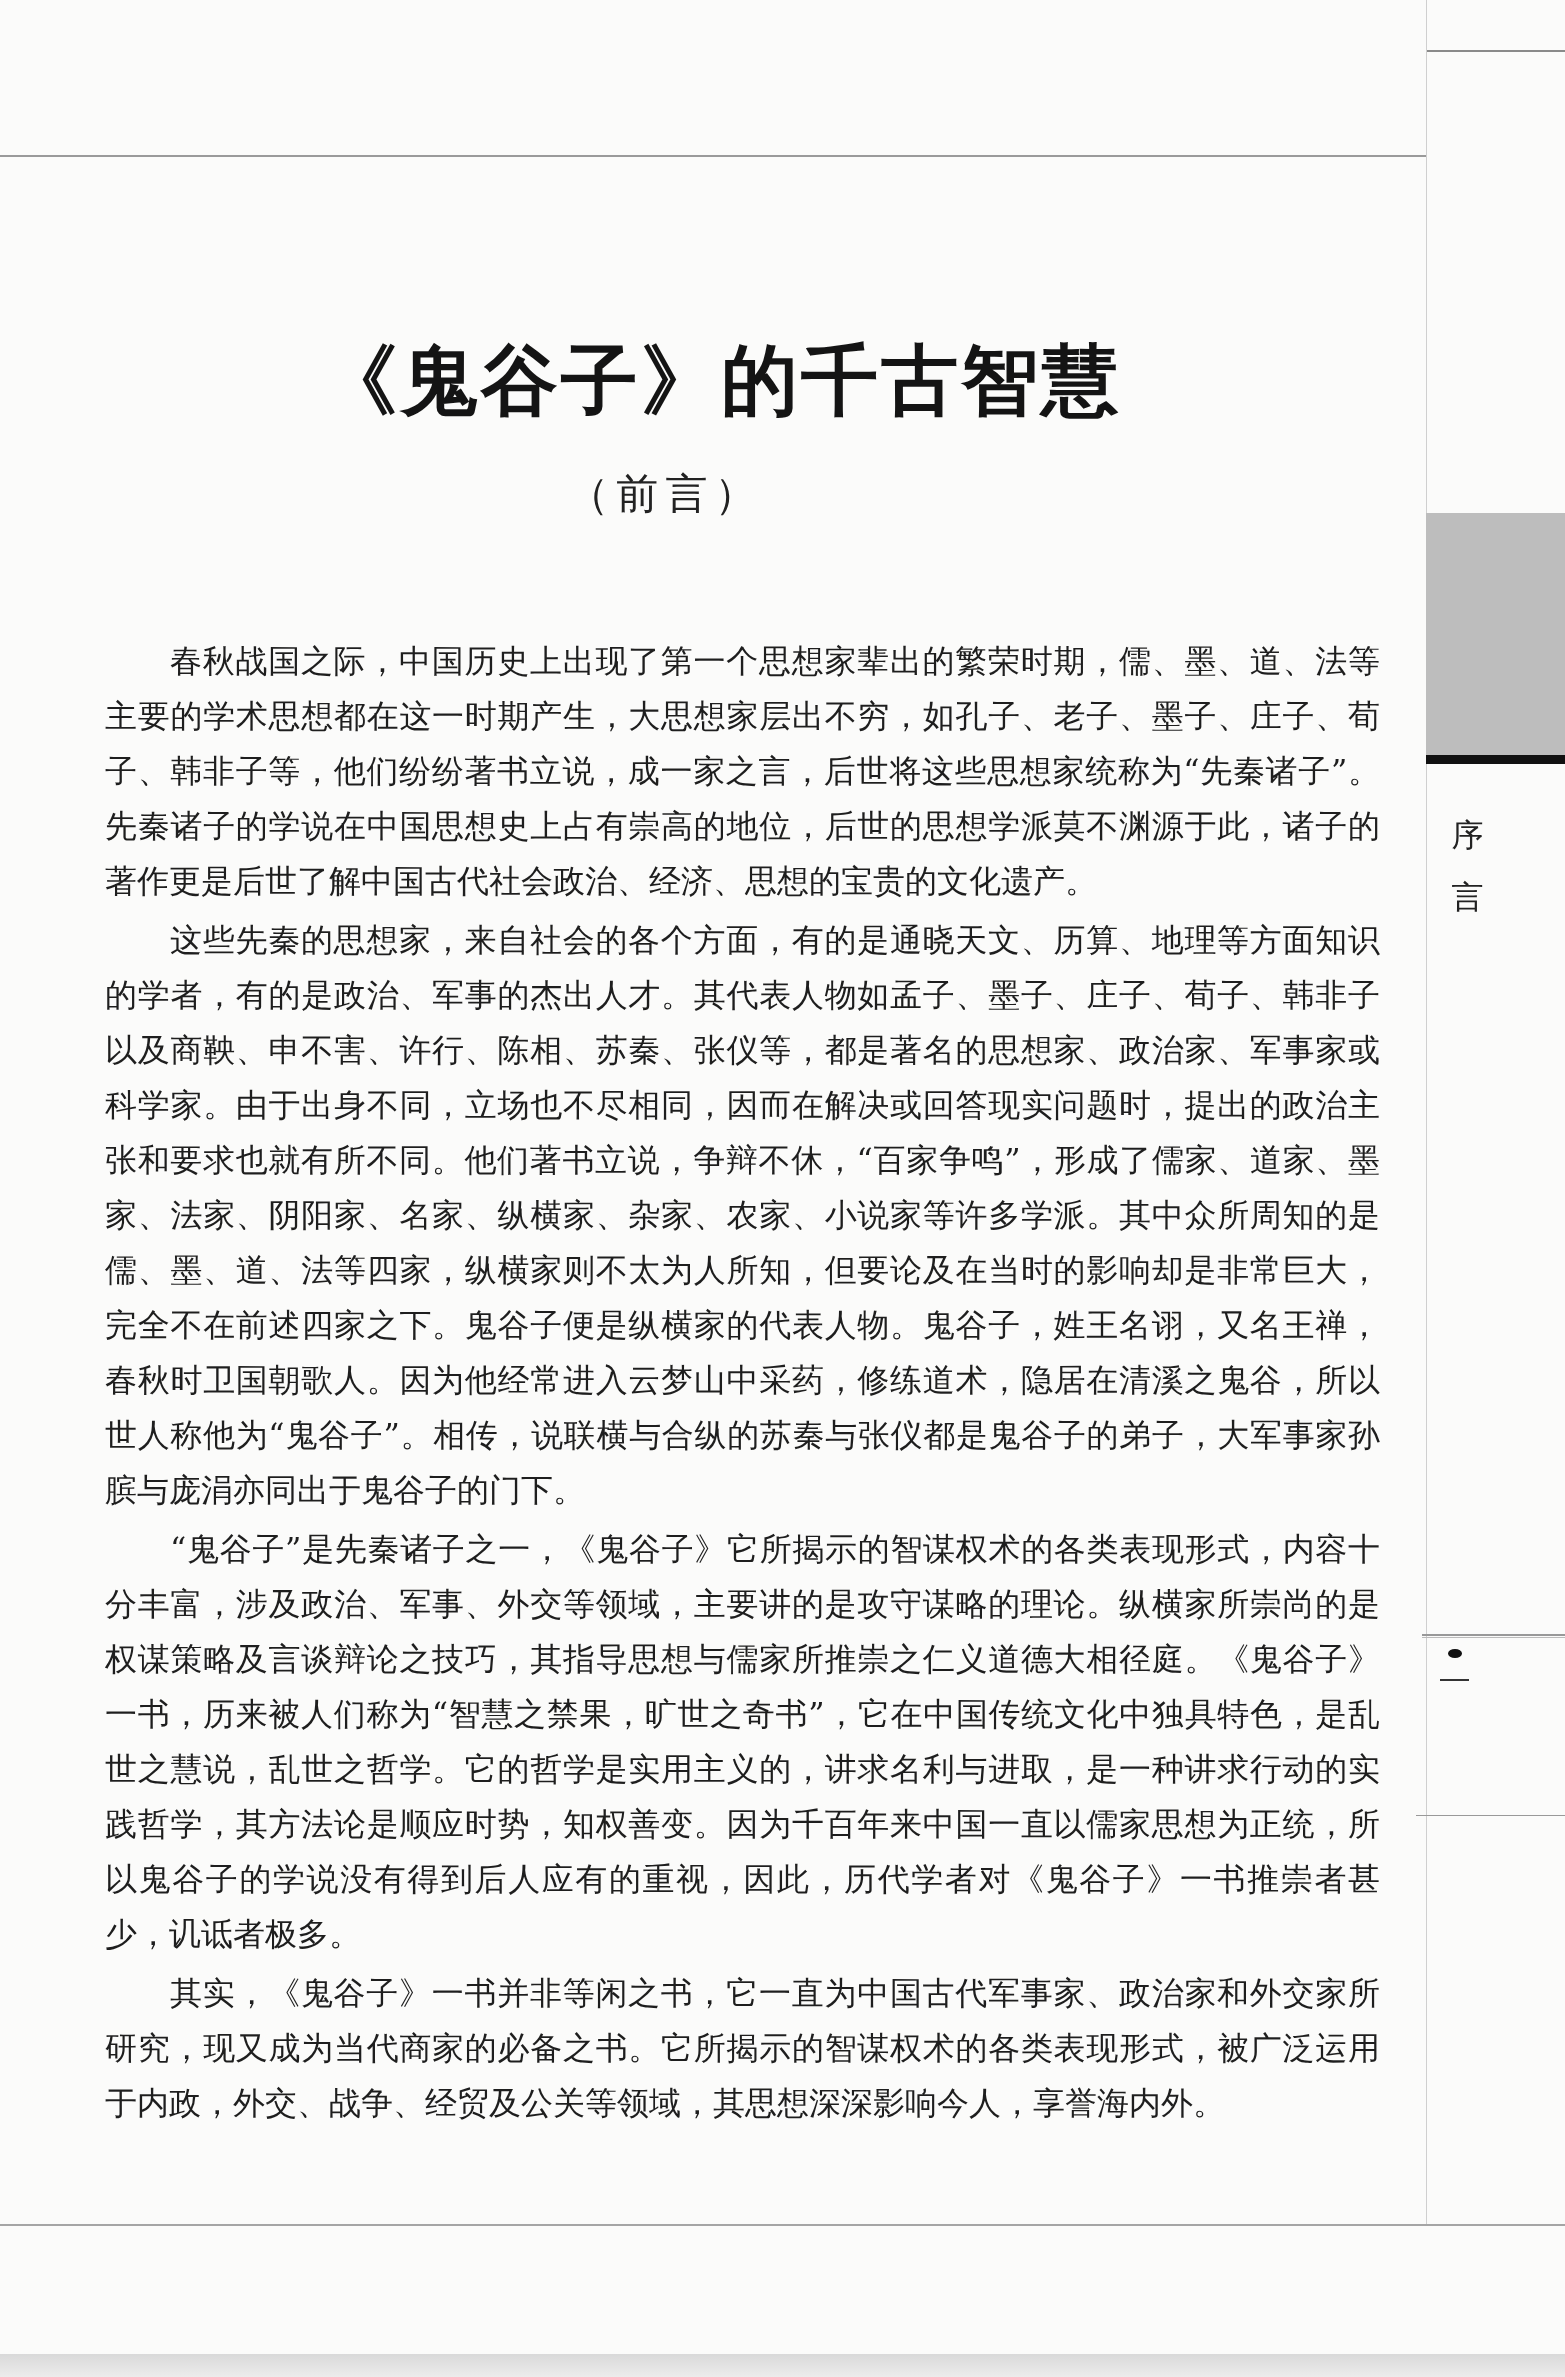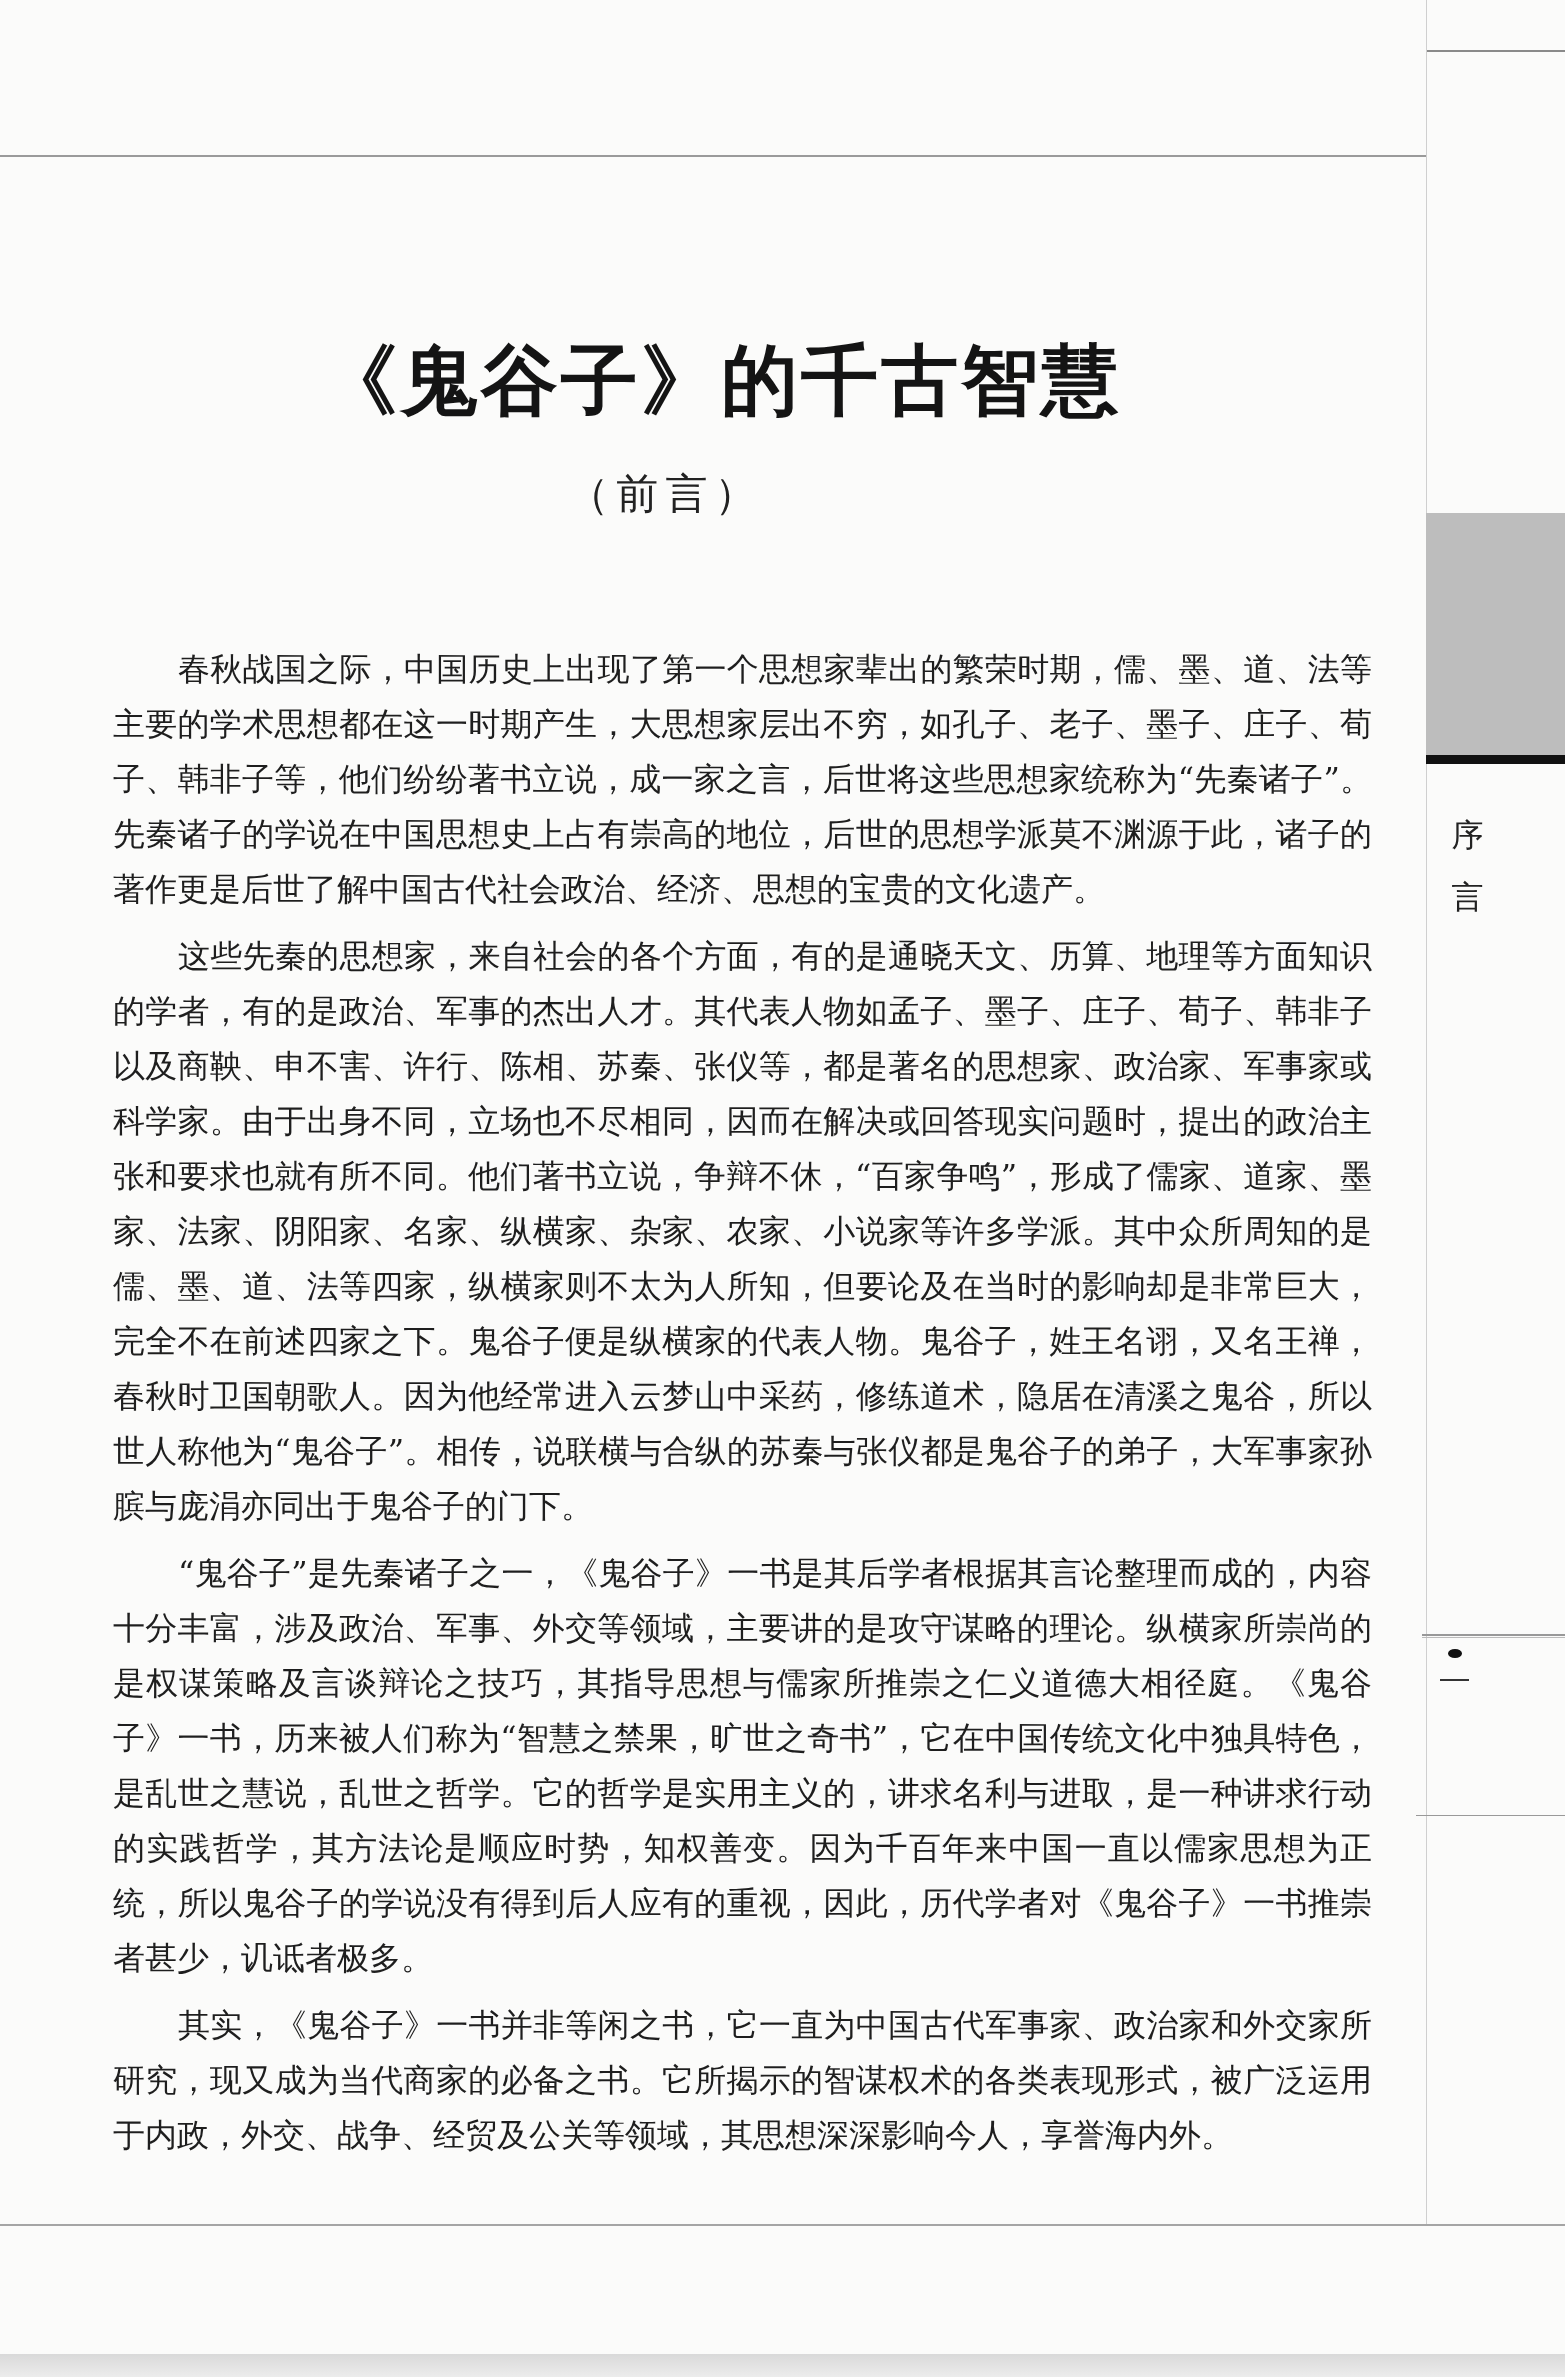--- a/index.html
+++ b/index.html
@@ -20,21 +20,21 @@
     font-size: 77px; font-weight: bold; letter-spacing: 3.1px; color: #141414;
   }
   .subtitle {
     position: absolute; left: 567px; top: 466px; width: 309px; text-align: left;
     font-size: 42px; letter-spacing: 7.2px; color: #222;
   }
   .body-text {
     position: absolute; left: 101px; top: 630px; width: 1283px;
     font-size: 32px; line-height: 55px; text-align: justify; color: #1e1e1e;
   }
-  .body-text p { margin: 12px; text-indent: 65px; }
+  .body-text p { margin: 4px; text-indent: 65px; }
   .tab-dark { position: absolute; left: 1426px; top: 513px; width: 139px; height: 242px; background: #bdbdbd; }
   .tab-bar { position: absolute; left: 1426px; top: 755px; width: 139px; height: 9.3px; background: #111; }
   .tab-label {
     position: absolute; left: 1447px; top: 804px; width: 41px;
     font-size: 32px; line-height: 62px; text-align: center; color: #222;
   }
   .tab-label span { display: block; }
   .tab-divider { position: absolute; left: 1422px; top: 1634px; width: 143px; height: 1.5px; background: #999; }
   .tab-divider2 { position: absolute; left: 1422px; top: 1637px; width: 143px; height: 1px; background: #bbb; }
   .page-dot {
@@ -50,21 +50,21 @@
 <div class="top-rule"></div>
 <div class="right-rule-top"></div>
 <div class="gutter-line"></div>
 
 <div class="title">《鬼谷子》的千古智慧</div>
 <div class="subtitle">（前言）</div>
 
 <div class="body-text">
   <p>春秋战国之际，中国历史上出现了第一个思想家辈出的繁荣时期，儒、墨、道、法等主要的学术思想都在这一时期产生，大思想家层出不穷，如孔子、老子、墨子、庄子、荀子、韩非子等，他们纷纷著书立说，成一家之言，后世将这些思想家统称为“先秦诸子”。先秦诸子的学说在中国思想史上占有崇高的地位，后世的思想学派莫不渊源于此，诸子的著作更是后世了解中国古代社会政治、经济、思想的宝贵的文化遗产。</p>
   <p>这些先秦的思想家，来自社会的各个方面，有的是通晓天文、历算、地理等方面知识的学者，有的是政治、军事的杰出人才。其代表人物如孟子、墨子、庄子、荀子、韩非子以及商鞅、申不害、许行、陈相、苏秦、张仪等，都是著名的思想家、政治家、军事家或科学家。由于出身不同，立场也不尽相同，因而在解决或回答现实问题时，提出的政治主张和要求也就有所不同。他们著书立说，争辩不休，“百家争鸣”，形成了儒家、道家、墨家、法家、阴阳家、名家、纵横家、杂家、农家、小说家等许多学派。其中众所周知的是儒、墨、道、法等四家，纵横家则不太为人所知，但要论及在当时的影响却是非常巨大，完全不在前述四家之下。鬼谷子便是纵横家的代表人物。鬼谷子，姓王名诩，又名王禅，春秋时卫国朝歌人。因为他经常进入云梦山中采药，修练道术，隐居在清溪之鬼谷，所以世人称他为“鬼谷子”。相传，说联横与合纵的苏秦与张仪都是鬼谷子的弟子，大军事家孙膑与庞涓亦同出于鬼谷子的门下。</p>
-  <p>“鬼谷子”是先秦诸子之一，《鬼谷子》一书是其后学者根据其言论整理而成的，内容十分丰富，涉及政治、军事、外交等领域，主要讲的是攻守谋略的理论。纵横家所崇尚的是权谋策略及言谈辩论之技巧，其指导思想与儒家所推崇之仁义道德大相径庭。《鬼谷子》一书，历来被人们称为“智慧之禁果，旷世之奇书”，它在中国传统文化中独具特色，是乱世之慧说，乱世之哲学。它的哲学是实用主义的，讲求名利与进取，是一种讲求行动的实践哲学，其方法论是顺应时势，知权善变。因为千百年来中国一直以儒家思想为正统，所以鬼谷子的学说没有得到后人应有的重视，因此，历代学者对《鬼谷子》一书推崇者甚少，讥诋者极多。</p>
+  <p>“鬼谷子”是先秦诸子之一，《鬼谷子》它所揭示的智谋权术的各类表现形式，内容十分丰富，涉及政治、军事、外交等领域，主要讲的是攻守谋略的理论。纵横家所崇尚的是权谋策略及言谈辩论之技巧，其指导思想与儒家所推崇之仁义道德大相径庭。《鬼谷子》一书，历来被人们称为“智慧之禁果，旷世之奇书”，它在中国传统文化中独具特色，是乱世之慧说，乱世之哲学。它的哲学是实用主义的，讲求名利与进取，是一种讲求行动的实践哲学，其方法论是顺应时势，知权善变。因为千百年来中国一直以儒家思想为正统，所以鬼谷子的学说没有得到后人应有的重视，因此，历代学者对《鬼谷子》一书推崇者甚少，讥诋者极多。</p>
   <p>其实，《鬼谷子》一书并非等闲之书，它一直为中国古代军事家、政治家和外交家所研究，现又成为当代商家的必备之书。它所揭示的智谋权术的各类表现形式，被广泛运用于内政，外交、战争、经贸及公关等领域，其思想深深影响今人，享誉海内外。</p>
 </div>
 
 <div class="tab-dark"></div>
 <div class="tab-bar"></div>
 <div class="tab-label">
   <span>序</span>
   <span>言</span>
 </div>
 <div class="tab-divider"></div>

